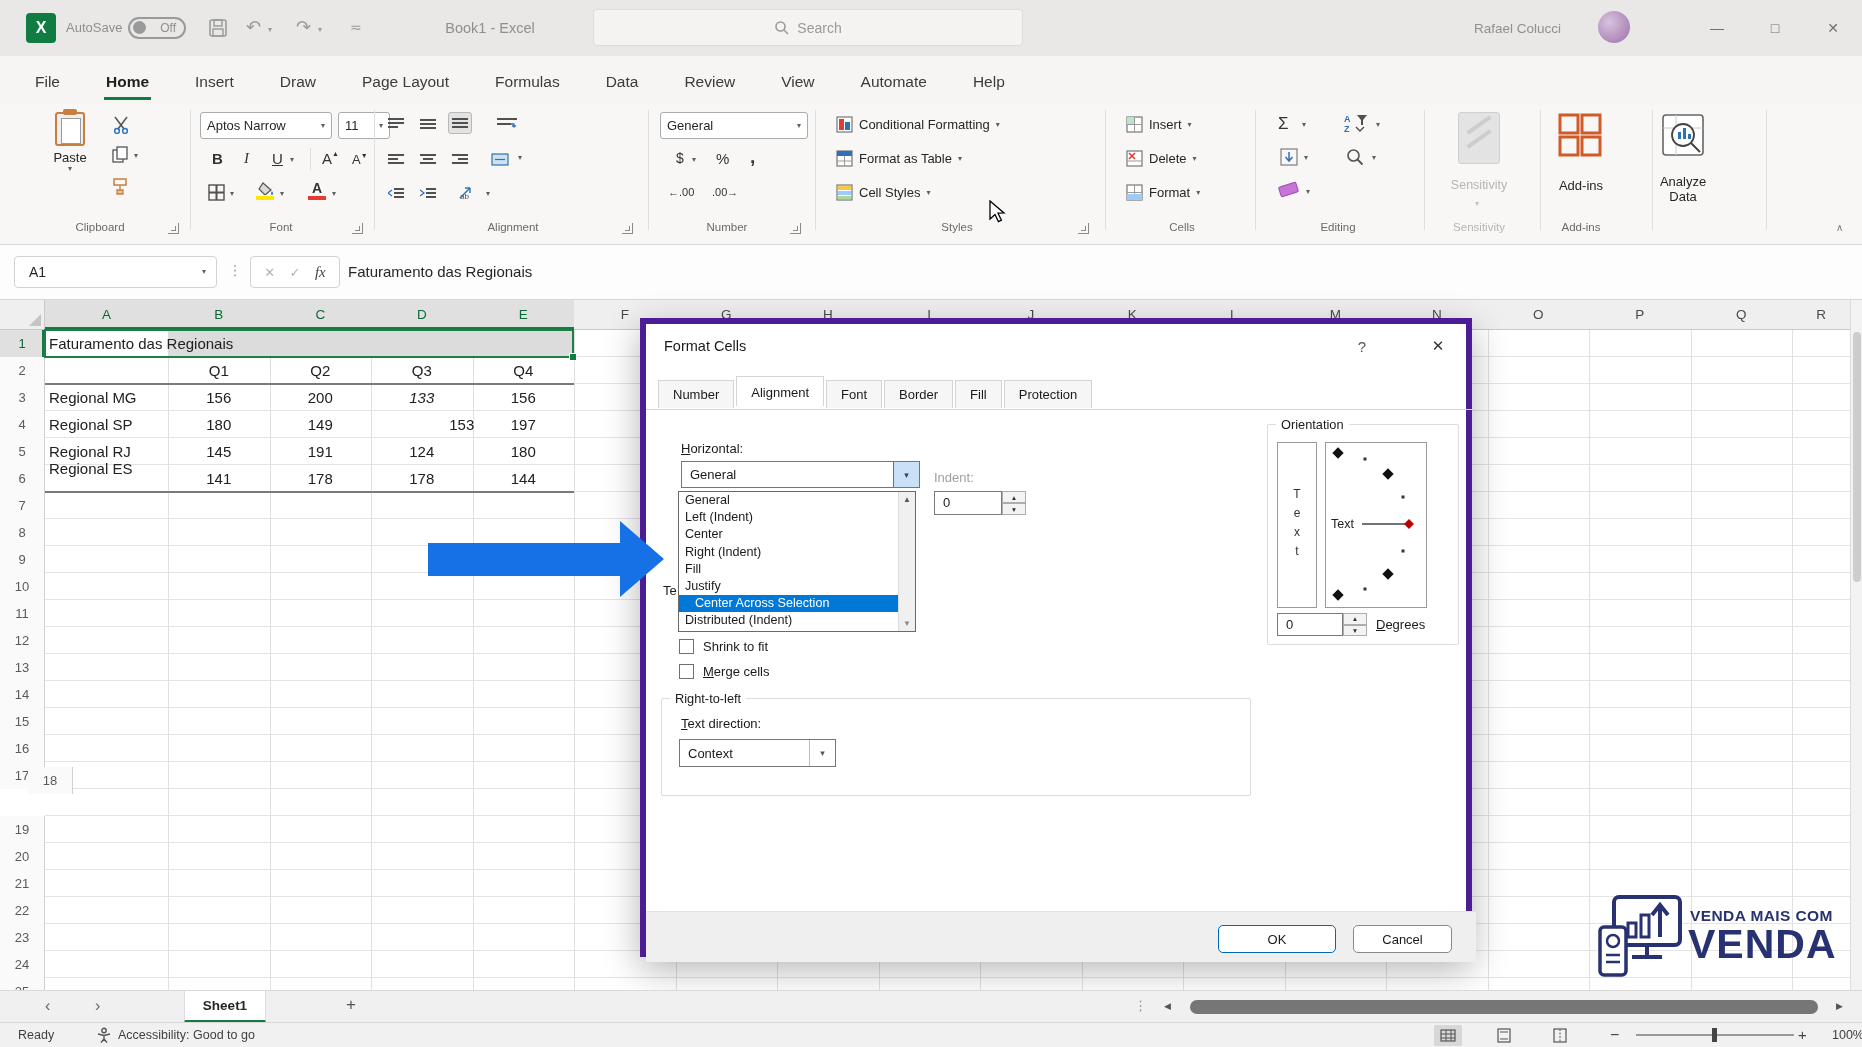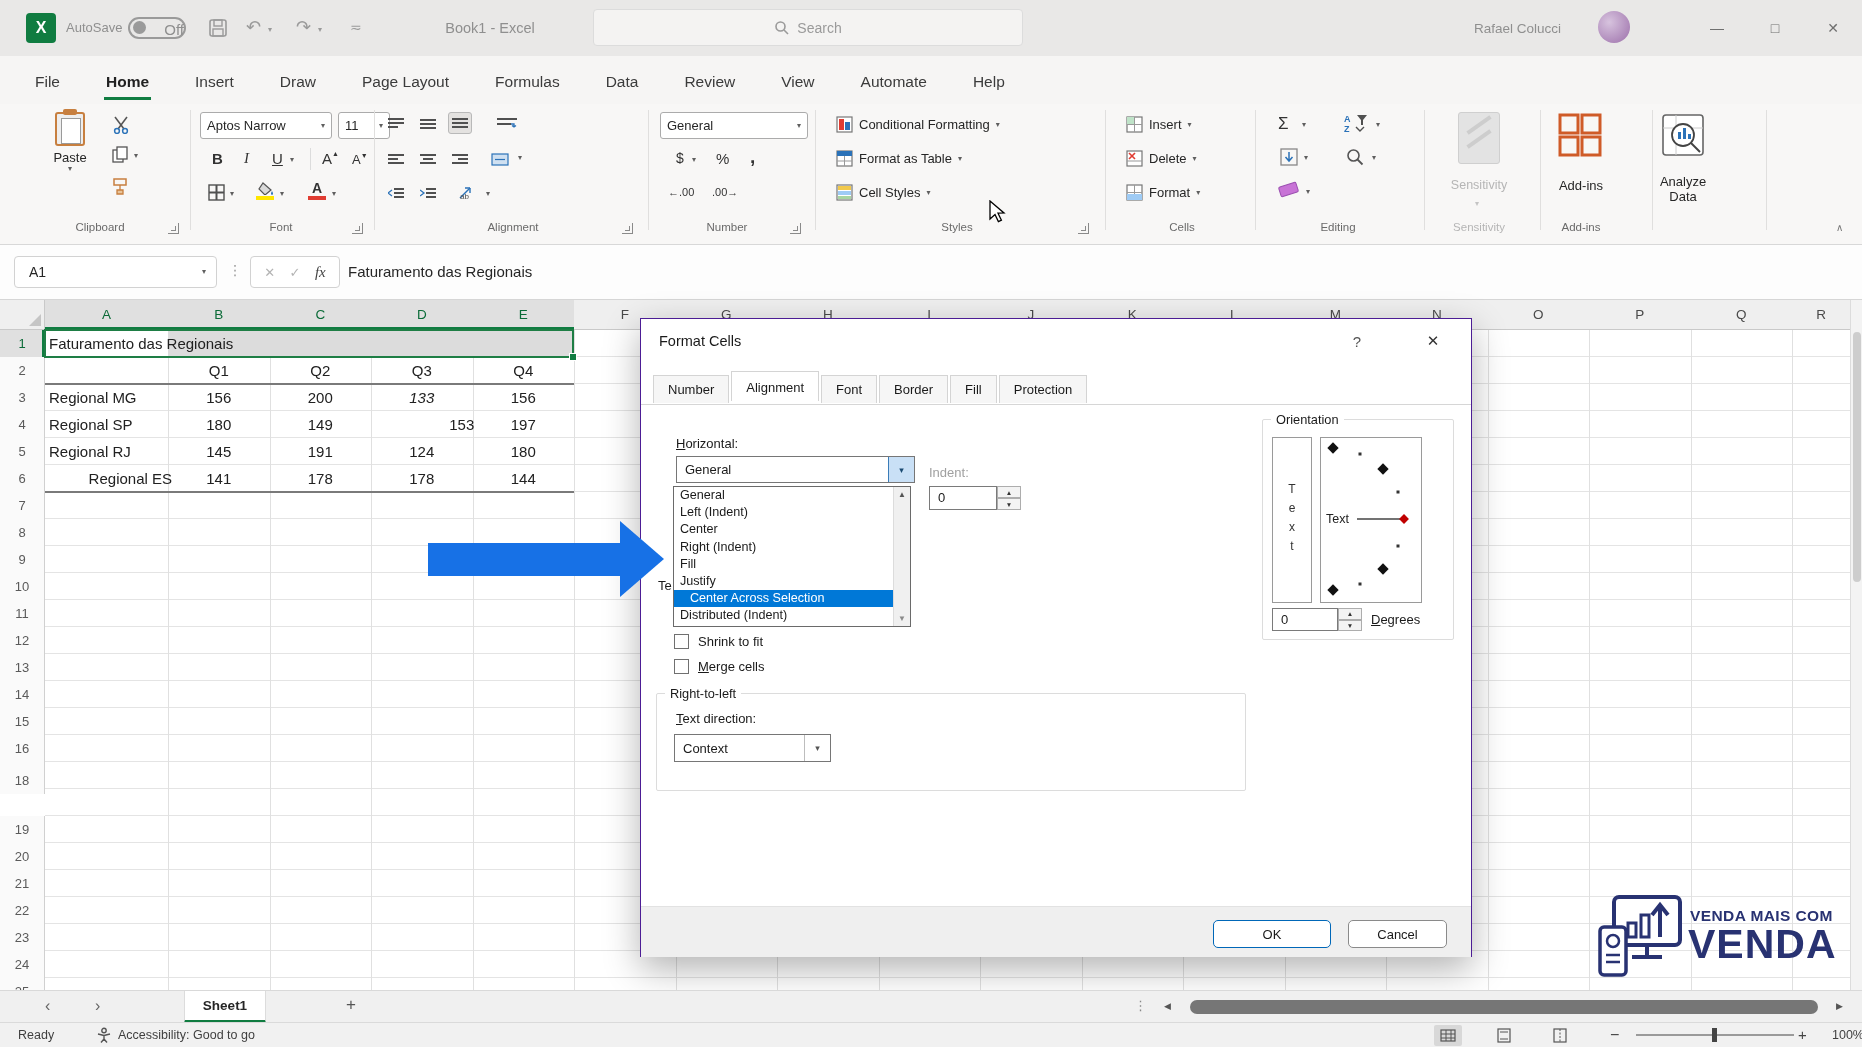--- a/index.html
+++ b/index.html
@@ -8,21 +8,21 @@
   .abs{position:absolute}
   .ctr{display:flex;align-items:center;justify-content:center}
   .chev{font-size:8px;color:#5f5f5f;line-height:1}
 
   
   #titlebar{position:absolute;left:0;top:0;width:1862px;height:56px;background:#e9e8e7}
   #excel-icon{position:absolute;left:26px;top:13px;width:30px;height:30px;background:#107C41;border-radius:4px;color:#fff;font-weight:bold;font-size:16px}
   .tb-txt{font-size:13px;color:#8f8f8f}
   #autosave-toggle{position:absolute;left:128px;top:17px;width:58px;height:22px;border:2px solid #9a9a9a;border-radius:11px}
   #autosave-knob{position:absolute;left:3px;top:2px;width:13px;height:13px;border-radius:50%;background:#9a9a9a}
-  #autosave-state{position:absolute;right:0;top:2px;font-size:15px;color:#8f8f8f}
+  #autosave-state{position:absolute;right:8px;top:2px;font-size:12px;color:#8f8f8f}
   .qat{position:absolute;top:16px;color:#9a9a9a;font-size:18px;line-height:22px}
   #search-box{position:absolute;left:593px;top:9px;width:430px;height:37px;background:#f4f3f2;border:1px solid #dcdcdc;border-radius:4px}
   #win-controls{position:absolute;right:0;top:0;height:56px;display:flex}
   .winbtn{width:58px;height:56px;display:flex;align-items:center;justify-content:center;color:#6f6f6f;font-size:14px}
   #avatar{position:absolute;left:1598px;top:11px;width:32px;height:32px;border-radius:50%;background:radial-gradient(circle at 35% 35%,#d7c3de,#9c6faa)}
 
   
   #menubar{position:absolute;left:0;top:56px;width:1862px;height:48px;background:#f6f5f4}
   #menu-tabs{position:absolute;left:33px;top:0;height:48px;display:flex;gap:42px;align-items:center}
   .mtab{font-size:15.5px;color:#3b3b3b;padding:12px 2px 9px 2px;cursor:default}
@@ -61,21 +61,21 @@
   .rownum{position:absolute;left:0;width:45px;display:flex;align-items:center;justify-content:center;font-size:13px;color:#5a5a5a;background:#fafafa;border-right:1px solid #d0d0d0}
   .rownum.sel{background:#e0e0e0;color:#0b6b38;box-shadow:inset -2px 0 0 #107C41}
   #hlines{position:absolute;left:45px;top:30px;width:1805px;height:660px;background:repeating-linear-gradient(to bottom,transparent 0 26px,#e4e4e4 26px 27px)}
   .vline{position:absolute;top:0;width:1px;height:690px;background:#e0e0e0}
   .cell{position:absolute;height:27px;line-height:27px;font-size:15px;color:#212121;white-space:nowrap;overflow:visible}
   .cell.num{text-align:center}
   #vscroll{position:absolute;left:1850px;top:0;width:12px;height:690px;background:#f3f3f3;border-left:1px solid #dcdcdc}
   #vscroll-thumb{position:absolute;left:2px;top:32px;width:8px;height:250px;background:#cdcdcd;border-radius:4px}
 
   
-  #dialog{position:absolute;left:640px;top:318px;width:832px;height:639px;background:#fff;border:1px solid #4c1d95;box-shadow:0 12px 34px rgba(0,0,0,.30);z-index:10;font-size:13px;color:#1a1a1a}
+  #dialog{position:absolute;left:640px;top:318px;width:832px;height:639px;background:#fff;border:6px solid #4c1d95;box-shadow:0 12px 34px rgba(0,0,0,.30);z-index:10;font-size:13px;color:#1a1a1a}
   #dlg-bottom{position:absolute;left:0;top:587px;width:830px;height:51px;background:#efefef;border-top:1px solid #e2e2e2}
   .dlg-tab{display:inline-block;padding:6px 14px;font-size:13px;border:1px solid #d4d4d4;background:#f6f6f6;margin-right:2px;border-bottom:none}
   .dlg-tab.active{background:#fff;padding-top:8px;position:relative;top:-2px}
   .groupbox{position:absolute;border:1px solid #dcdcdc;border-radius:2px}
   .grouplabel{position:absolute;top:-8px;left:8px;background:#fff;padding:0 5px;font-size:12.8px;color:#1a1a1a}
   .u{text-decoration:underline}
   .wincombo{position:absolute;background:#fff;border:1px solid #767676;display:flex;align-items:center}
   .wincombo .val{flex:1;padding-left:8px;font-size:13px}
   .dd-arrow-btn{width:26px;height:100%;display:flex;align-items:center;justify-content:center;font-size:9px}
   .spin{position:absolute;width:24px;display:flex;flex-direction:column}
@@ -533,21 +533,21 @@
         <div class="rownum" style="top: 219px; height: 27px;">8</div>
         <div class="rownum" style="top: 246px; height: 27px;">9</div>
         <div class="rownum" style="top: 273px; height: 27px;">10</div>
         <div class="rownum" style="top: 300px; height: 27px;">11</div>
         <div class="rownum" style="top: 327px; height: 27px;">12</div>
         <div class="rownum" style="top: 354px; height: 27px;">13</div>
         <div class="rownum" style="top: 381px; height: 27px;">14</div>
         <div class="rownum" style="top: 408px; height: 27px;">15</div>
         <div class="rownum" style="top: 435px; height: 27px;">16</div>
         <div class="rownum" style="top: 462px; height: 27px;">17</div>
-        <div class="rownum" style="top: 467px; height: 27px;">18</div>
+        <div class="rownum" style="top: 467px; height: 27px; margin-left: 28px;">18</div>
         <div class="rownum" style="top: 516px; height: 27px;">19</div>
         <div class="rownum" style="top: 543px; height: 27px;">20</div>
         <div class="rownum" style="top: 570px; height: 27px;">21</div>
         <div class="rownum" style="top: 597px; height: 27px;">22</div>
         <div class="rownum" style="top: 624px; height: 27px;">23</div>
         <div class="rownum" style="top: 651px; height: 27px;">24</div>
         <div class="rownum" style="top: 678px; height: 27px;">25</div>
       </div>
     <div id="cells">
         <div class="cell num" style="left: 168px; top: 57px; width: 101.5px;">Q1</div>
@@ -562,21 +562,21 @@
         <div class="cell" style="left: 49px; top: 111px; width: 123px;">Regional SP</div>
         <div class="cell num" style="left: 168px; top: 111px; width: 101.5px;">180</div>
         <div class="cell num" style="left: 269.5px; top: 111px; width: 101.5px;">149</div>
         <div class="cell num" style="left: 371px; top: 111px; width: 101.5px; margin-left: 40px;">153</div>
         <div class="cell num" style="left: 472.5px; top: 111px; width: 101.5px;">197</div>
         <div class="cell" style="left: 49px; top: 138px; width: 123px;">Regional RJ</div>
         <div class="cell num" style="left: 168px; top: 138px; width: 101.5px;">145</div>
         <div class="cell num" style="left: 269.5px; top: 138px; width: 101.5px;">191</div>
         <div class="cell num" style="left: 371px; top: 138px; width: 101.5px;">124</div>
         <div class="cell num" style="left: 472.5px; top: 138px; width: 101.5px;">180</div>
-        <div class="cell" style="left: 49px; top: 165px; width: 123px; text-align: right;">Regional ES</div>
+        <div class="cell" style="left: 49px; top: 155px; width: 123px;">Regional ES</div>
         <div class="cell num" style="left: 168px; top: 165px; width: 101.5px;">141</div>
         <div class="cell num" style="left: 269.5px; top: 165px; width: 101.5px;">178</div>
         <div class="cell num" style="left: 371px; top: 165px; width: 101.5px;">178</div>
         <div class="cell num" style="left: 472.5px; top: 165px; width: 101.5px;">144</div>
       </div>
 
     <div class="abs" style="left:45px;top:30px;width:529px;height:27px;background:#dcdcdc"></div>
     <div class="abs" style="left:45px;top:30px;width:123px;height:27px;background:#fff"></div>
     <div class="cell" style="left:49px;top:30px;width:520px">Faturamento das Regionais</div>
     <div class="abs" style="left:44px;top:29px;width:530px;height:29px;border:2px solid #1e7e45;pointer-events:none"></div>

